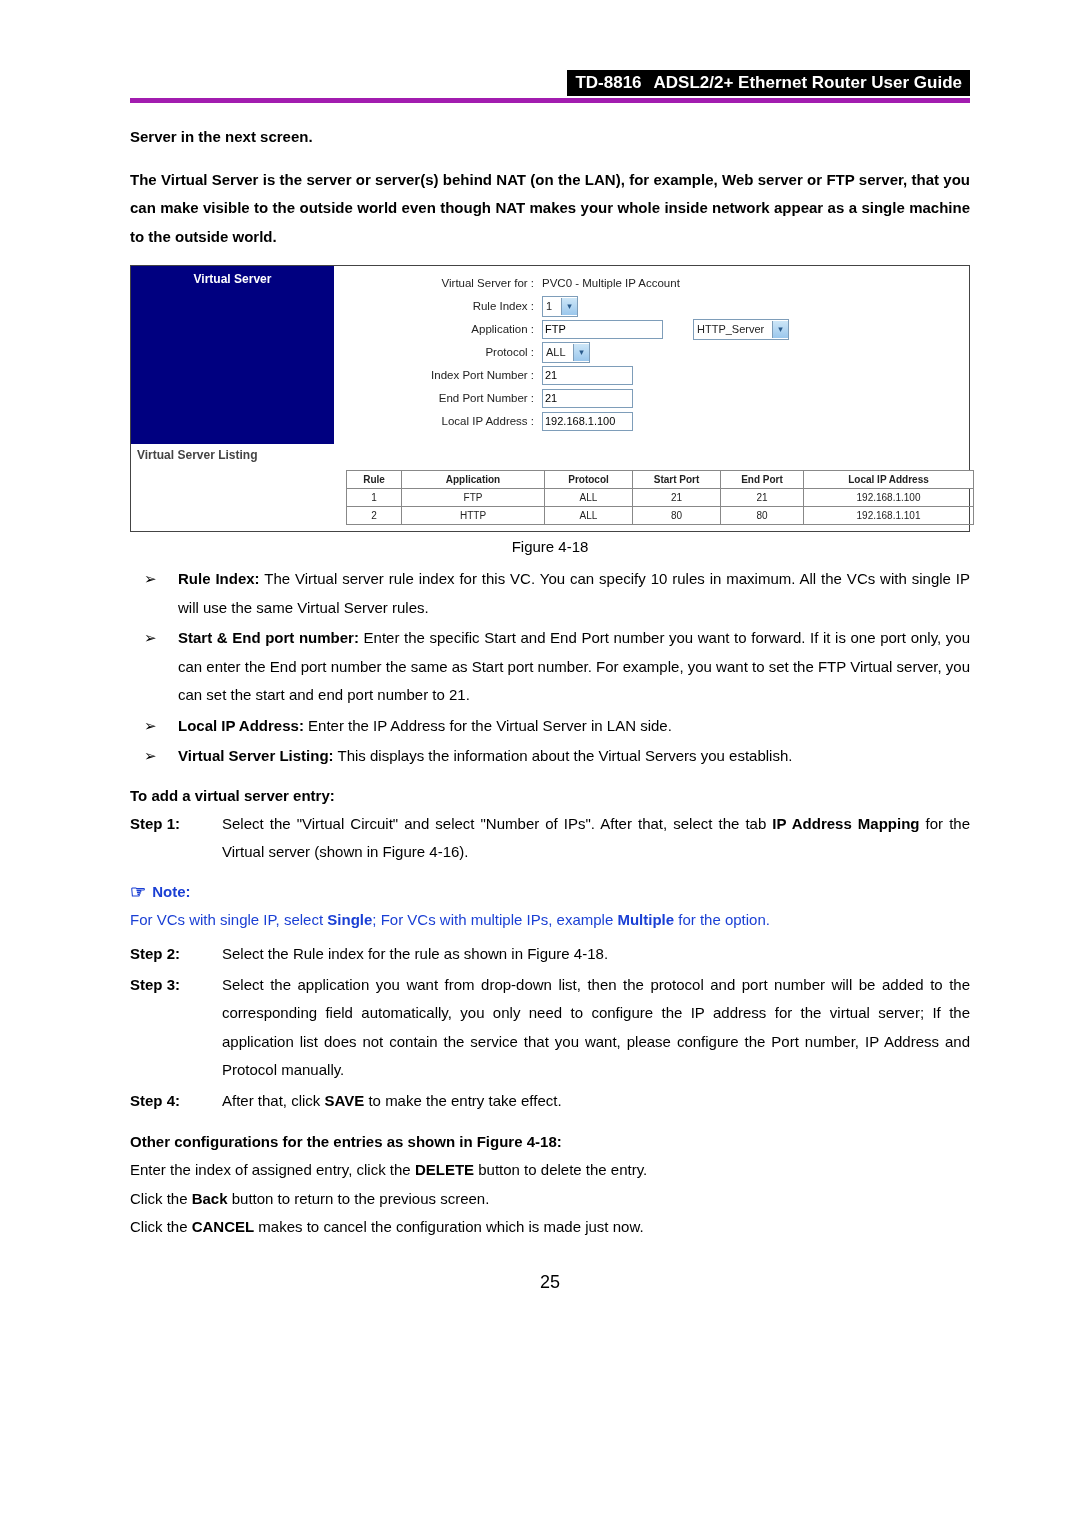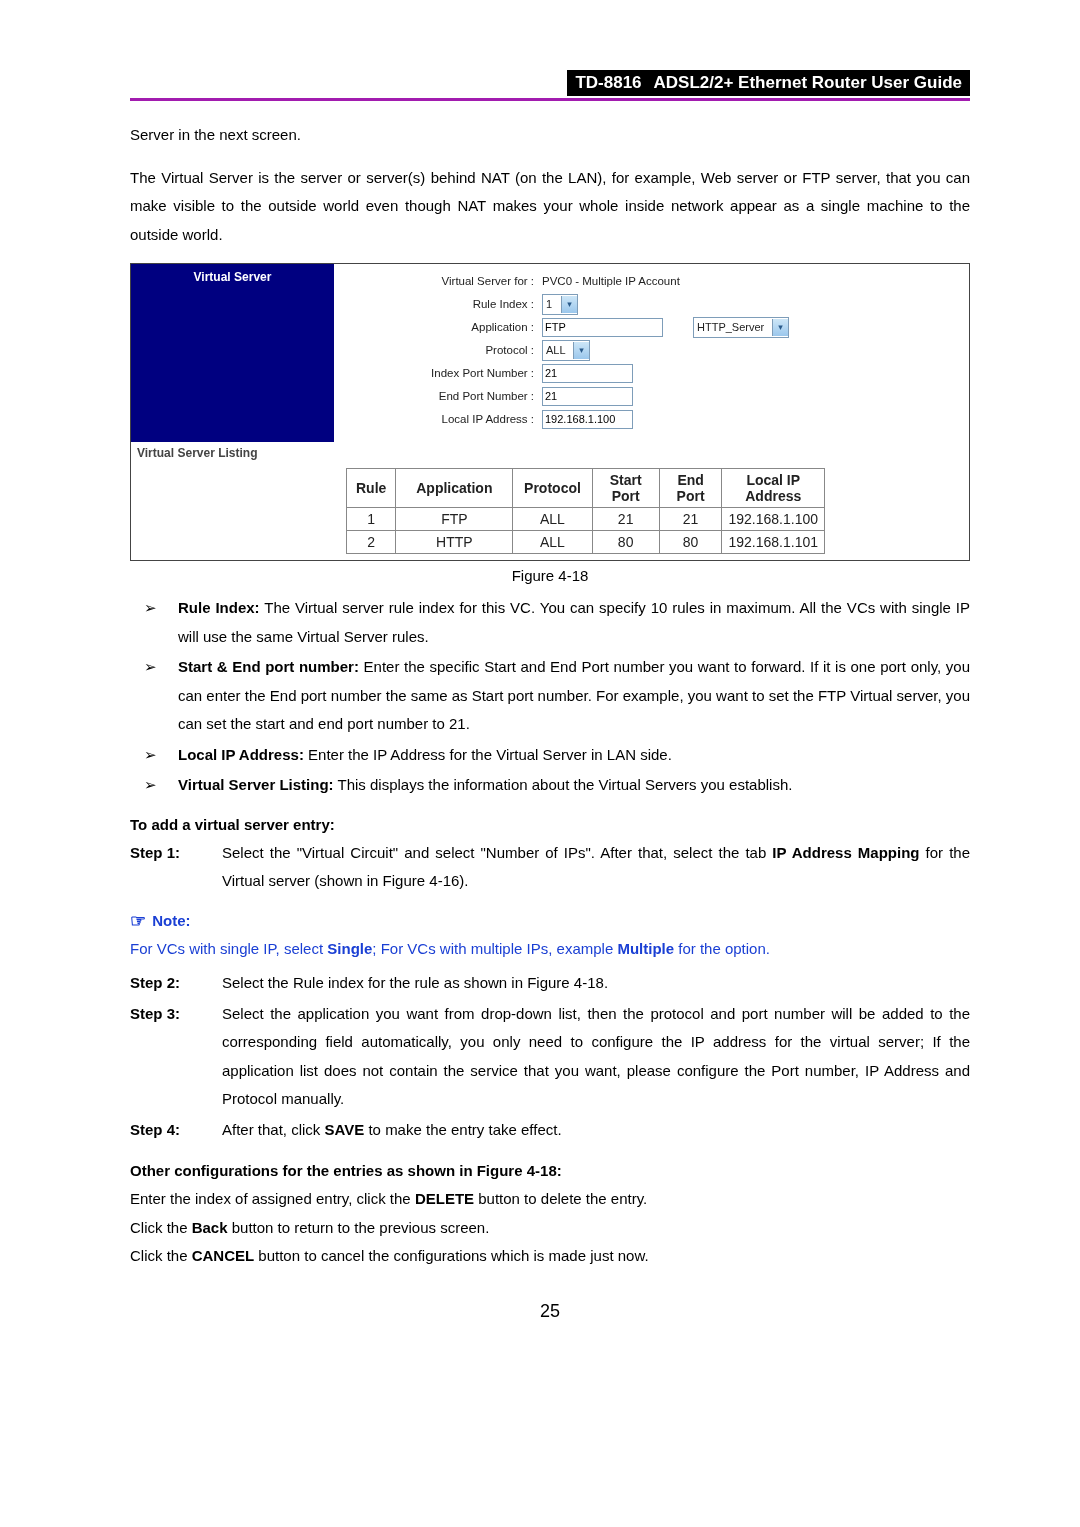--- a/index.html
+++ b/index.html
@@ -11,21 +11,21 @@
     color: #000;
   }
   .page {
     width: 1080px;
     margin: 0 auto;
     padding: 70px 110px 40px 130px;
     box-sizing: border-box;
   }
   .header {
     text-align: right;
-    border-bottom: 3px solid #a21caf;
+    border-bottom: 5px solid #a21caf;
     padding-bottom: 2px;
     margin-bottom: 20px;
   }
   .header-model {
     display: inline-block;
     background: #000;
     color: #fff;
     font-weight: bold;
     padding: 3px 8px;
     font-size: 17px;
@@ -35,20 +35,21 @@
     background: #000;
     color: #fff;
     font-weight: bold;
     padding: 3px 8px 3px 4px;
     font-size: 17px;
   }
   .para {
     text-align: justify;
     line-height: 1.9;
     margin: 0 0 14px 0;
+    font-weight: bold;
   }
   
   .figure-wrap {
     margin: 10px 0 4px 0;
   }
   .vs-container {
     border: 1px solid #444;
     font-family: Verdana, Arial, sans-serif;
     font-size: 11px;
     color: #222;
@@ -118,23 +119,23 @@
     width: 195px;
     font-weight: bold;
     color: #444;
     font-size: 12px;
     padding: 4px 6px;
     text-align:left;
     box-sizing:border-box;
   }
   .vs-table {
     border-collapse: collapse;
-    width: 479px;
+    width: 628px;
     margin: 4px 0 0 215px;
-    font-size: 14px;
+    font-size: 10px;
   }
   .vs-table th, .vs-table td {
     border: 1px solid #888;
     padding: 3px 6px;
     text-align: center;
   }
   .vs-table th {
     font-weight: bold;
     background: #fff;
   }
@@ -344,17 +345,17 @@
     <div class="step-line">
       <div class="step-tag">Step 4:</div>
       <div class="step-body"><span>After that, click </span><span class="bold">SAVE</span><span> to make the entry take effect.</span></div>
     </div>
   </div>
 
   <div class="subhead" style="margin-top:18px;">Other configurations for the entries as shown in Figure 4-18:</div>
 
   <p class="plain-line"><span>Enter the index of assigned entry, click the </span><span class="bold">DELETE</span><span> button to delete the entry.</span></p>
   <p class="plain-line"><span>Click the </span><span class="bold">Back</span><span> button to return to the previous screen.</span></p>
-  <p class="plain-line"><span>Click the </span><span class="bold">CANCEL</span><span> button to cancel the configurations which is made just now.</span></p>
+  <p class="plain-line"><span>Click the </span><span class="bold">CANCEL</span><span> makes to cancel the configuration which is made just now.</span></p>
 
   <div class="page-num">25</div>
 
 </div>
 
 </body></html>

